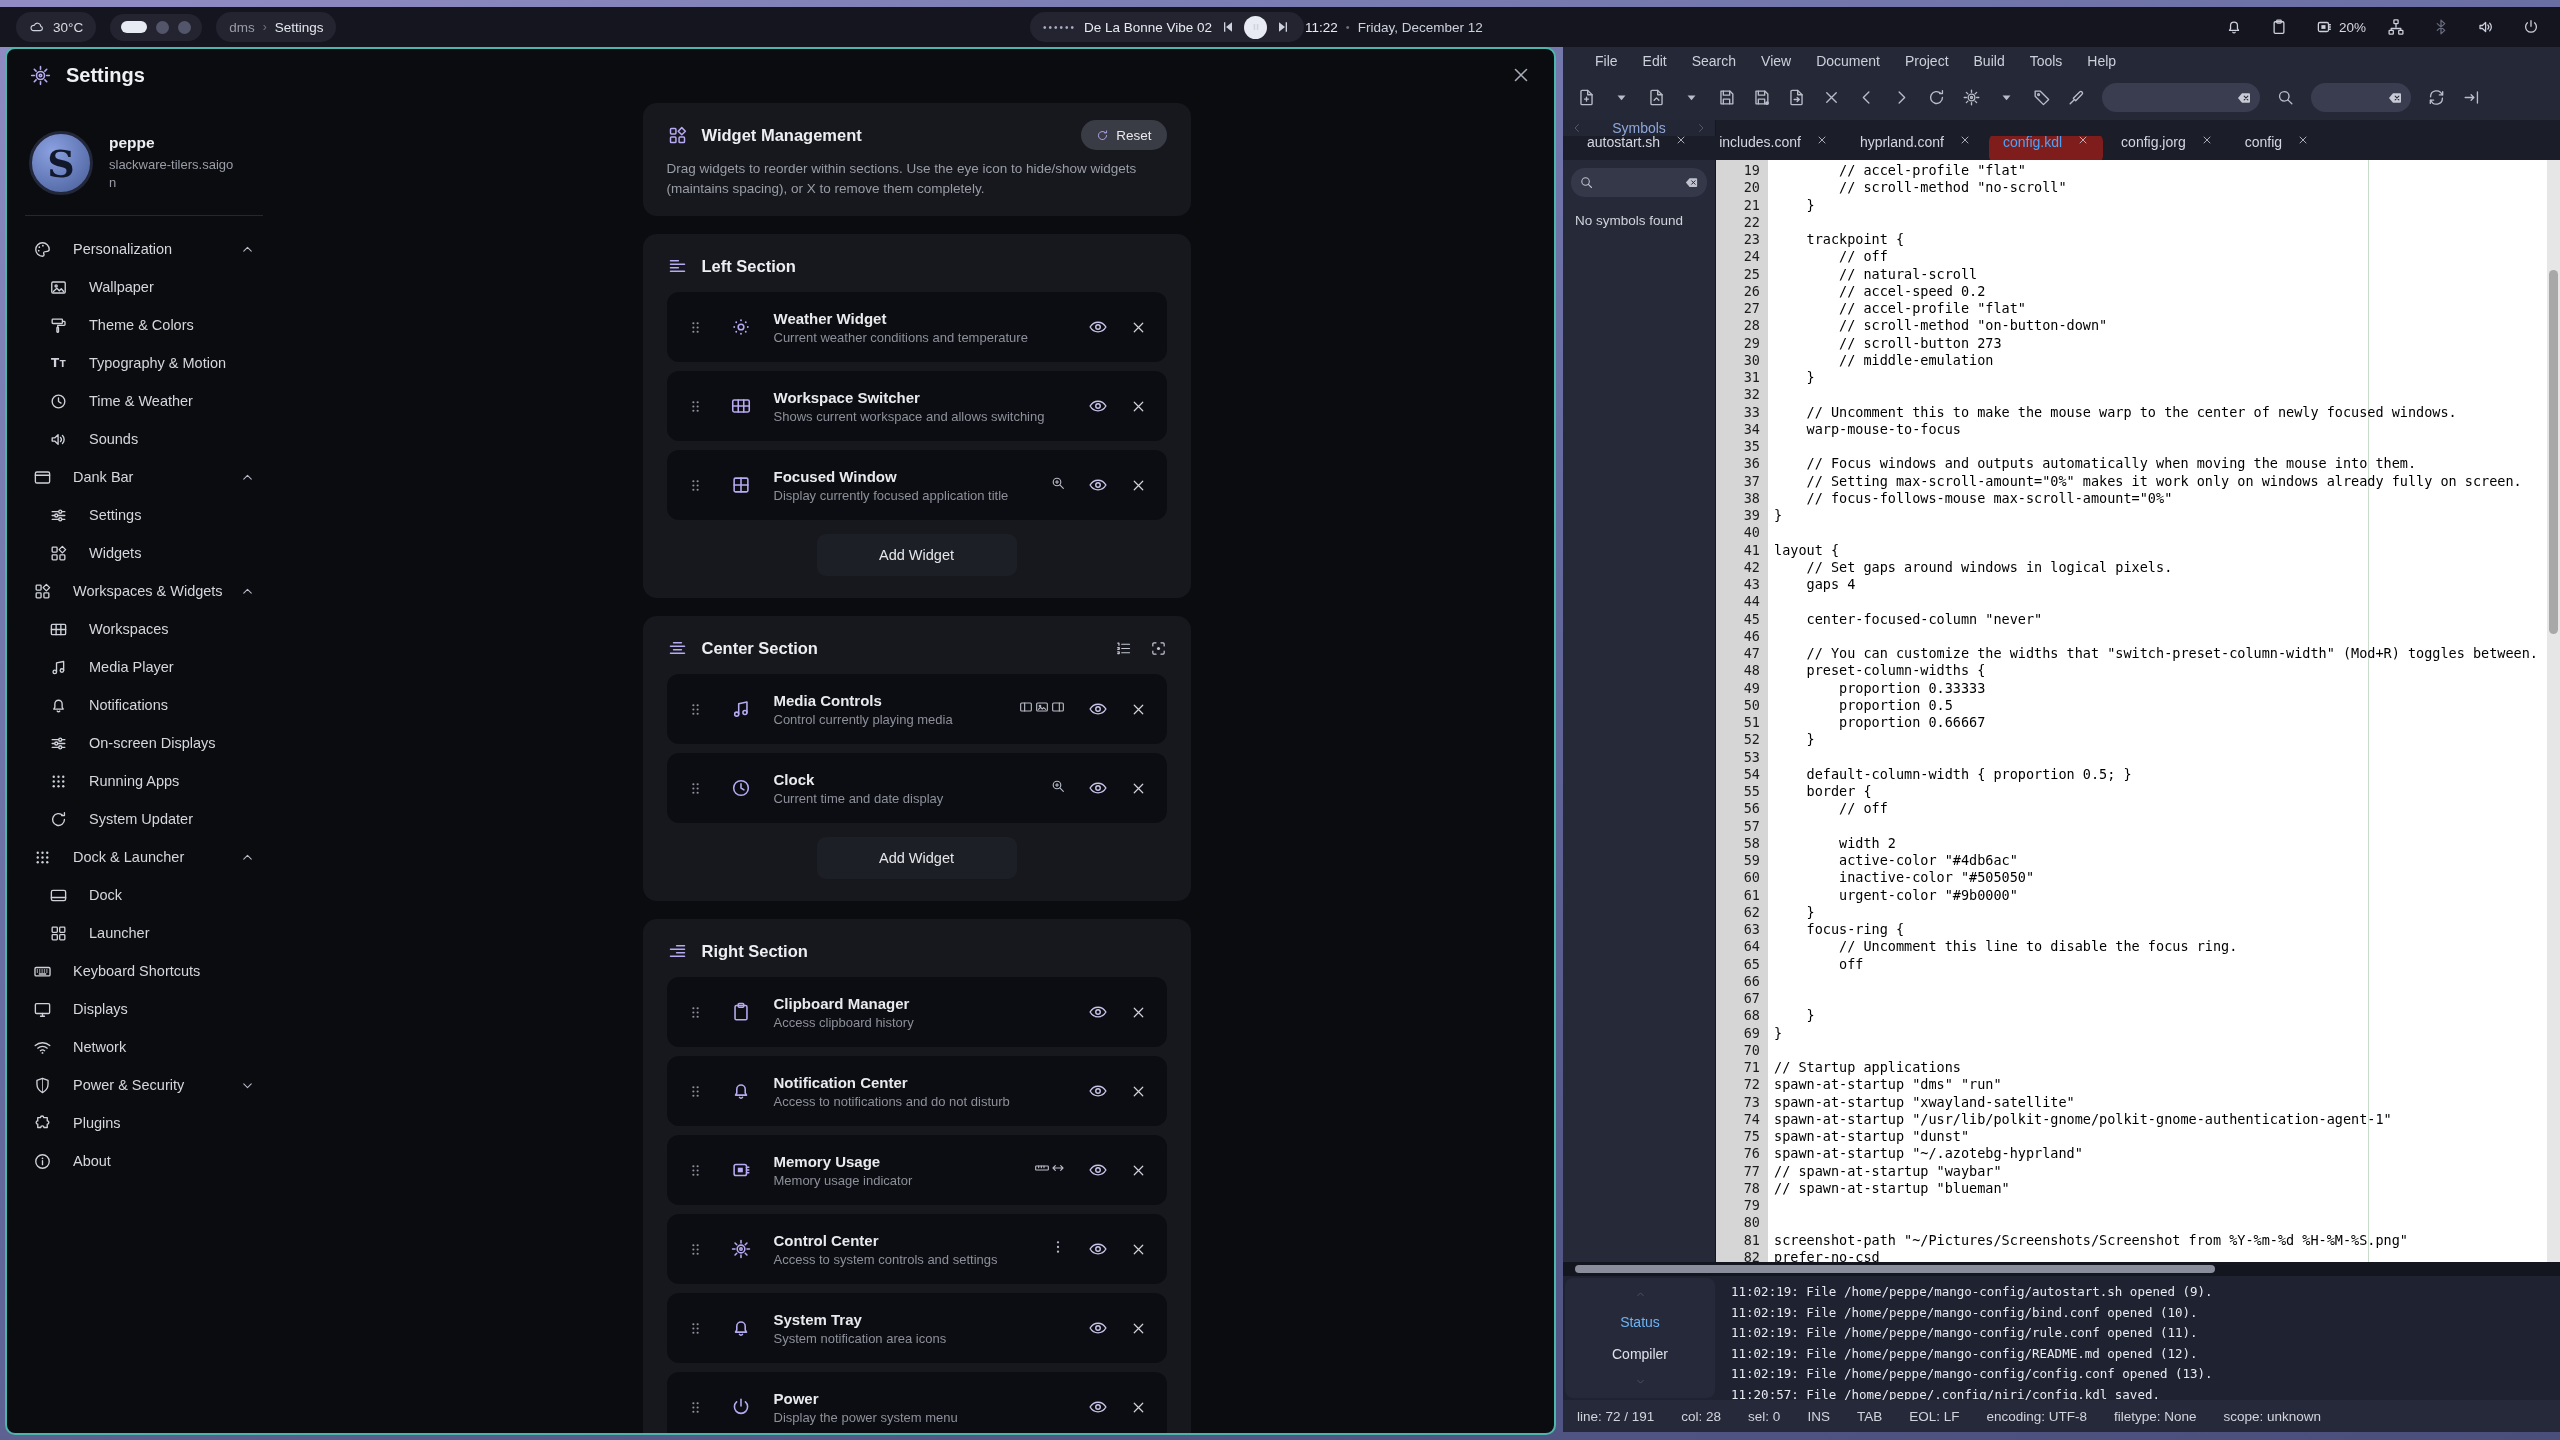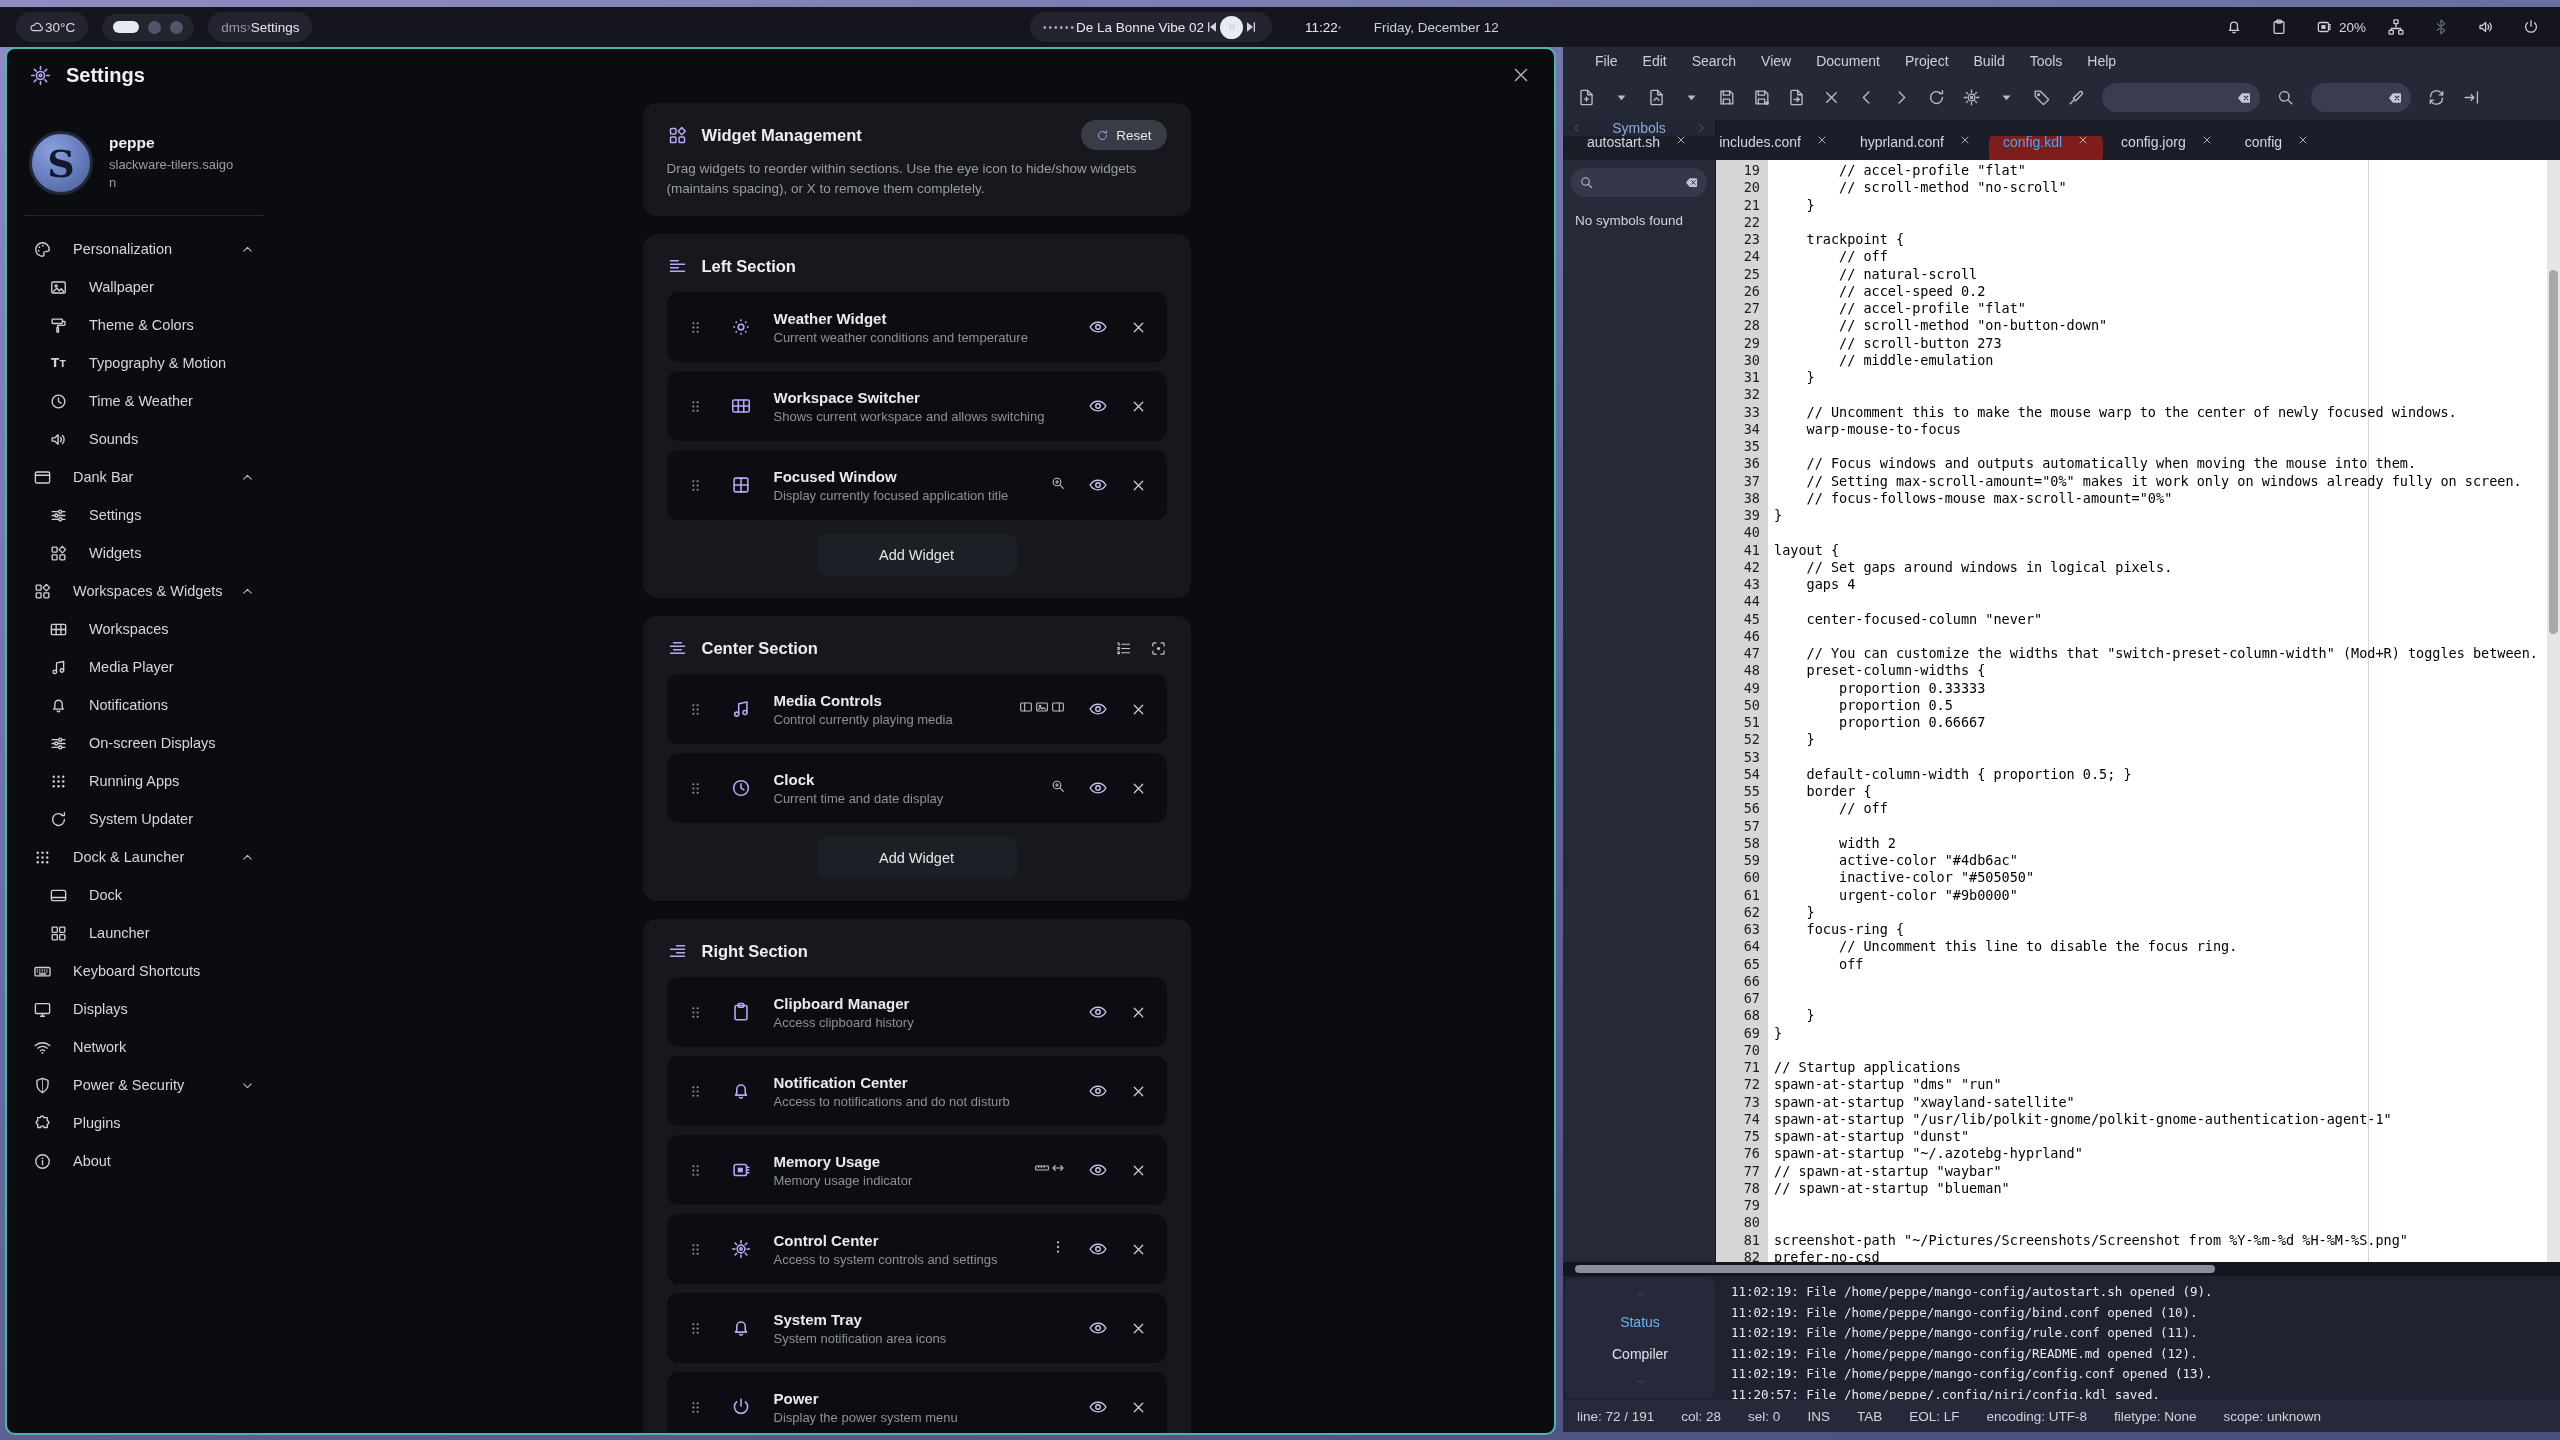--- a/index.html
+++ b/index.html
@@ -4,38 +4,38 @@
 <style>
   * { margin:0; padding:0; box-sizing:border-box; }
   html,body { width:2560px; height:1440px; overflow:hidden; font-family:"Liberation Sans", sans-serif; }
   body { background:linear-gradient(160deg,#918cc4 0%,#7a7eb3 18%,#666b9f 45%,#545887 75%,#4a4e7b 100%); position:relative; }
   .icon { display:inline-flex; align-items:center; justify-content:center; flex:none; }
   .icon svg { width:100%; height:100%; display:block; }
 
   
   .topbar { position:absolute; left:0; top:7px; width:2560px; height:40px; background:#14151f; display:flex; align-items:center; }
   .tb-left { display:flex; align-items:center; gap:14px; margin-left:16px; }
-  .pill { display:flex; align-items:center; background:#23242f; border-radius:15px; height:30px; padding:0 13px; color:#d9dbe3; font-size:13.5px; }
+  .pill { display:flex; align-items:center; gap:8px; background:#23242f; border-radius:15px; height:30px; padding:0 13px; color:#d9dbe3; font-size:13.5px; }
   .pill .icon { width:16px; height:16px; color:#cfd2dc; }
   .ws-pill { display:flex; align-items:center; gap:9px; background:#23242f; border-radius:14px; height:27px; padding:0 11px; }
   .ws-active { width:26px; height:12px; border-radius:6px; background:#e8eaf3; }
   .ws-dot { width:13px; height:13px; border-radius:50%; background:#53556a; }
   .crumb-app { color:#989aa6; }
   .crumb-sep { color:#6e7080; font-size:12px; }
   .crumb-page { color:#e4e6ee; }
   .media-pill { position:absolute; left:1030px; top:5px; }
   .media-viz { color:#a6aac2; font-size:10px; letter-spacing:2px; }
   .media-title { color:#e7e9f1; }
   .media-btn { width:15px; height:15px; color:#cdd0da; }
   .pause-circle { width:23px; height:23px; border-radius:50%; background:#e9ebf4; display:flex; align-items:center; justify-content:center; color:#1d1e28; }
   .pause-circle .icon { width:14px; height:14px; }
   .clock-group { position:absolute; left:1292px; top:5px; background:transparent; }
   .clock-time { color:#e8eaf2; }
   .clock-sep { color:#6e7080; font-size:11px; }
-  .clock-date { color:#ccd0da;margin-left:32px; }
+  .clock-date { color:#ccd0da; }
   .tb-right { position:absolute; right:14px; top:0; height:40px; display:flex; align-items:center; gap:21px; }
   .tb-ic { width:18px; height:18px; color:#ced1db; }
   .tb-ic.dim { color:#686b7d; }
   .mem-group { display:flex; align-items:center; gap:6px; color:#d6d8e1; font-size:13.5px; }
 
   
   .swin { position:absolute; left:5px; top:47px; width:1551px; height:1388px; background:#0b0c10; border:2px solid #4db6ac; border-radius:10px; overflow:hidden; }
   .swin-header { height:52px; display:flex; align-items:center; padding:0 22px; }
   .swin-header .gear { width:23px; height:23px; color:#b6aaf2; }
   .swin-title { color:#eef0f4; font-size:20px; font-weight:700; margin-left:14px; }

